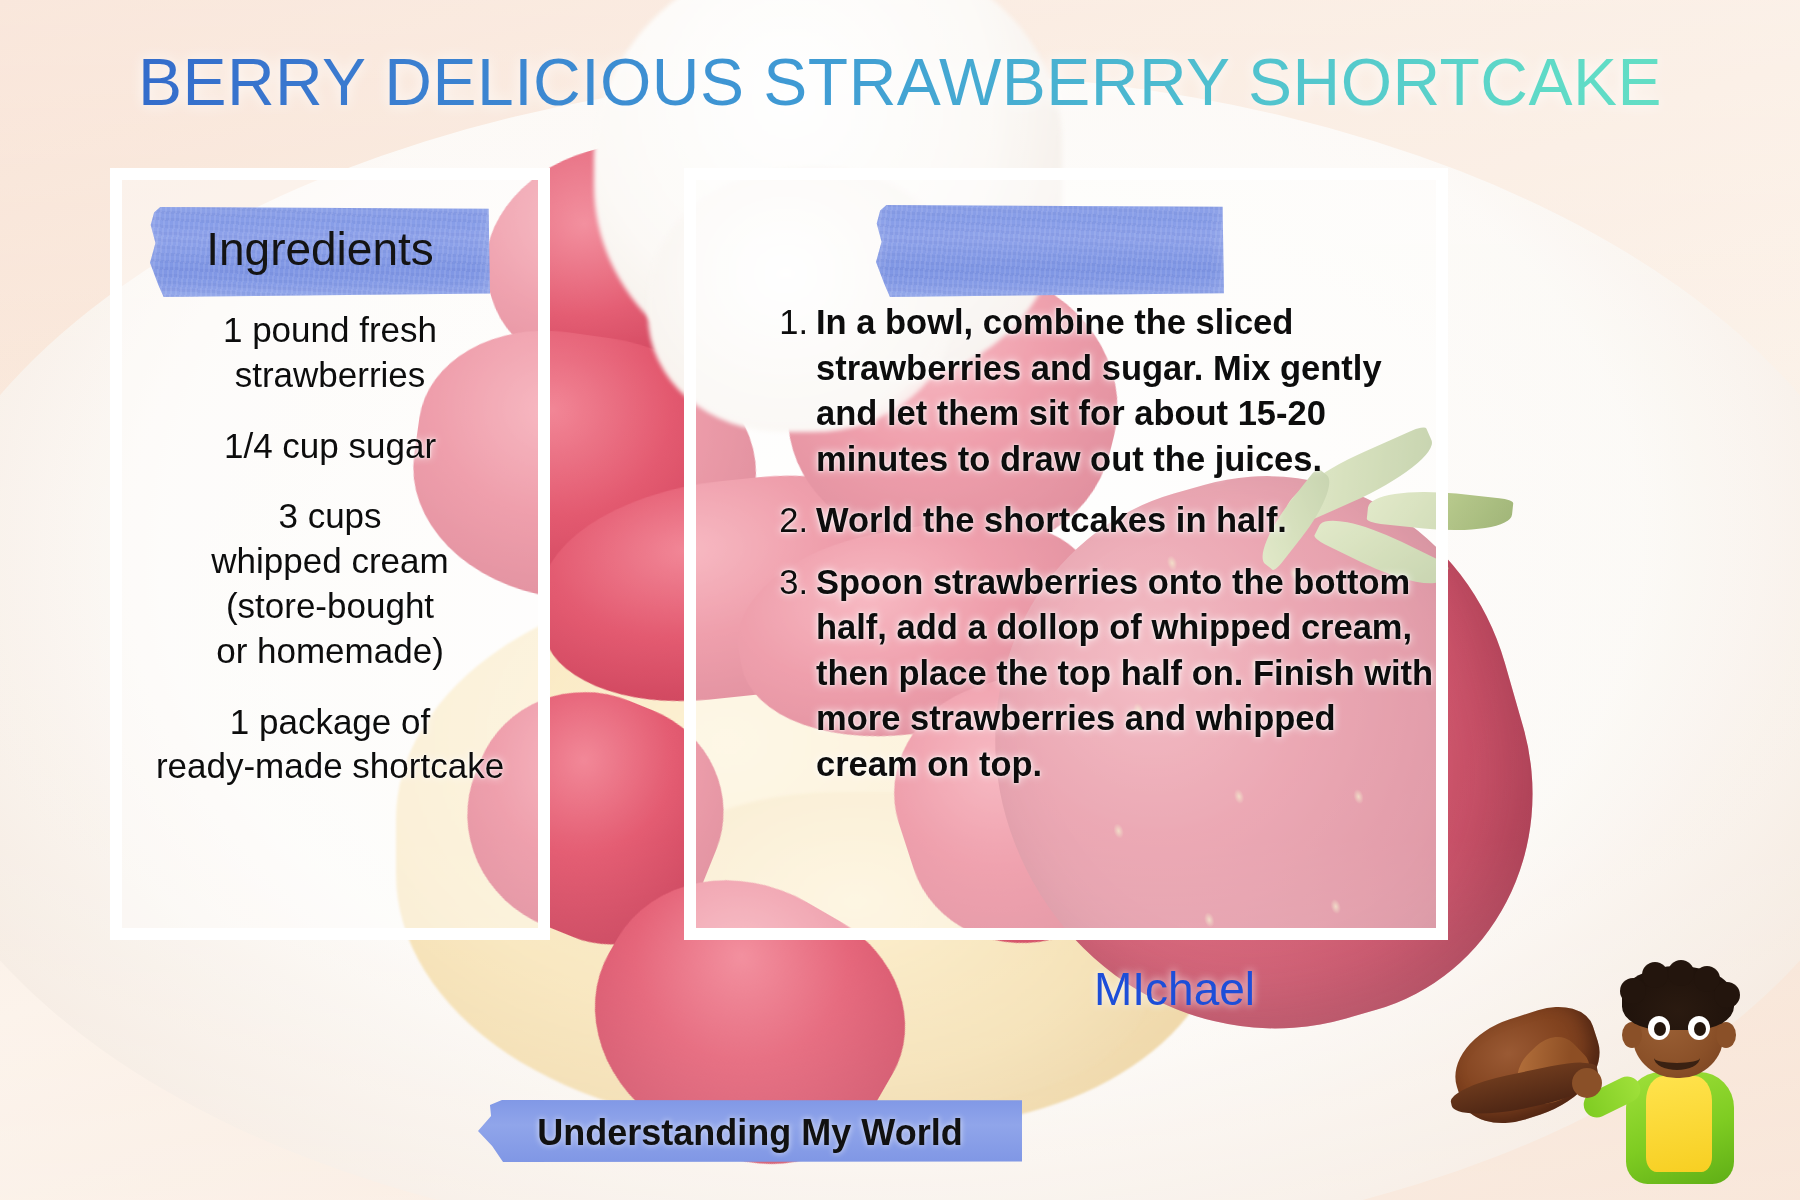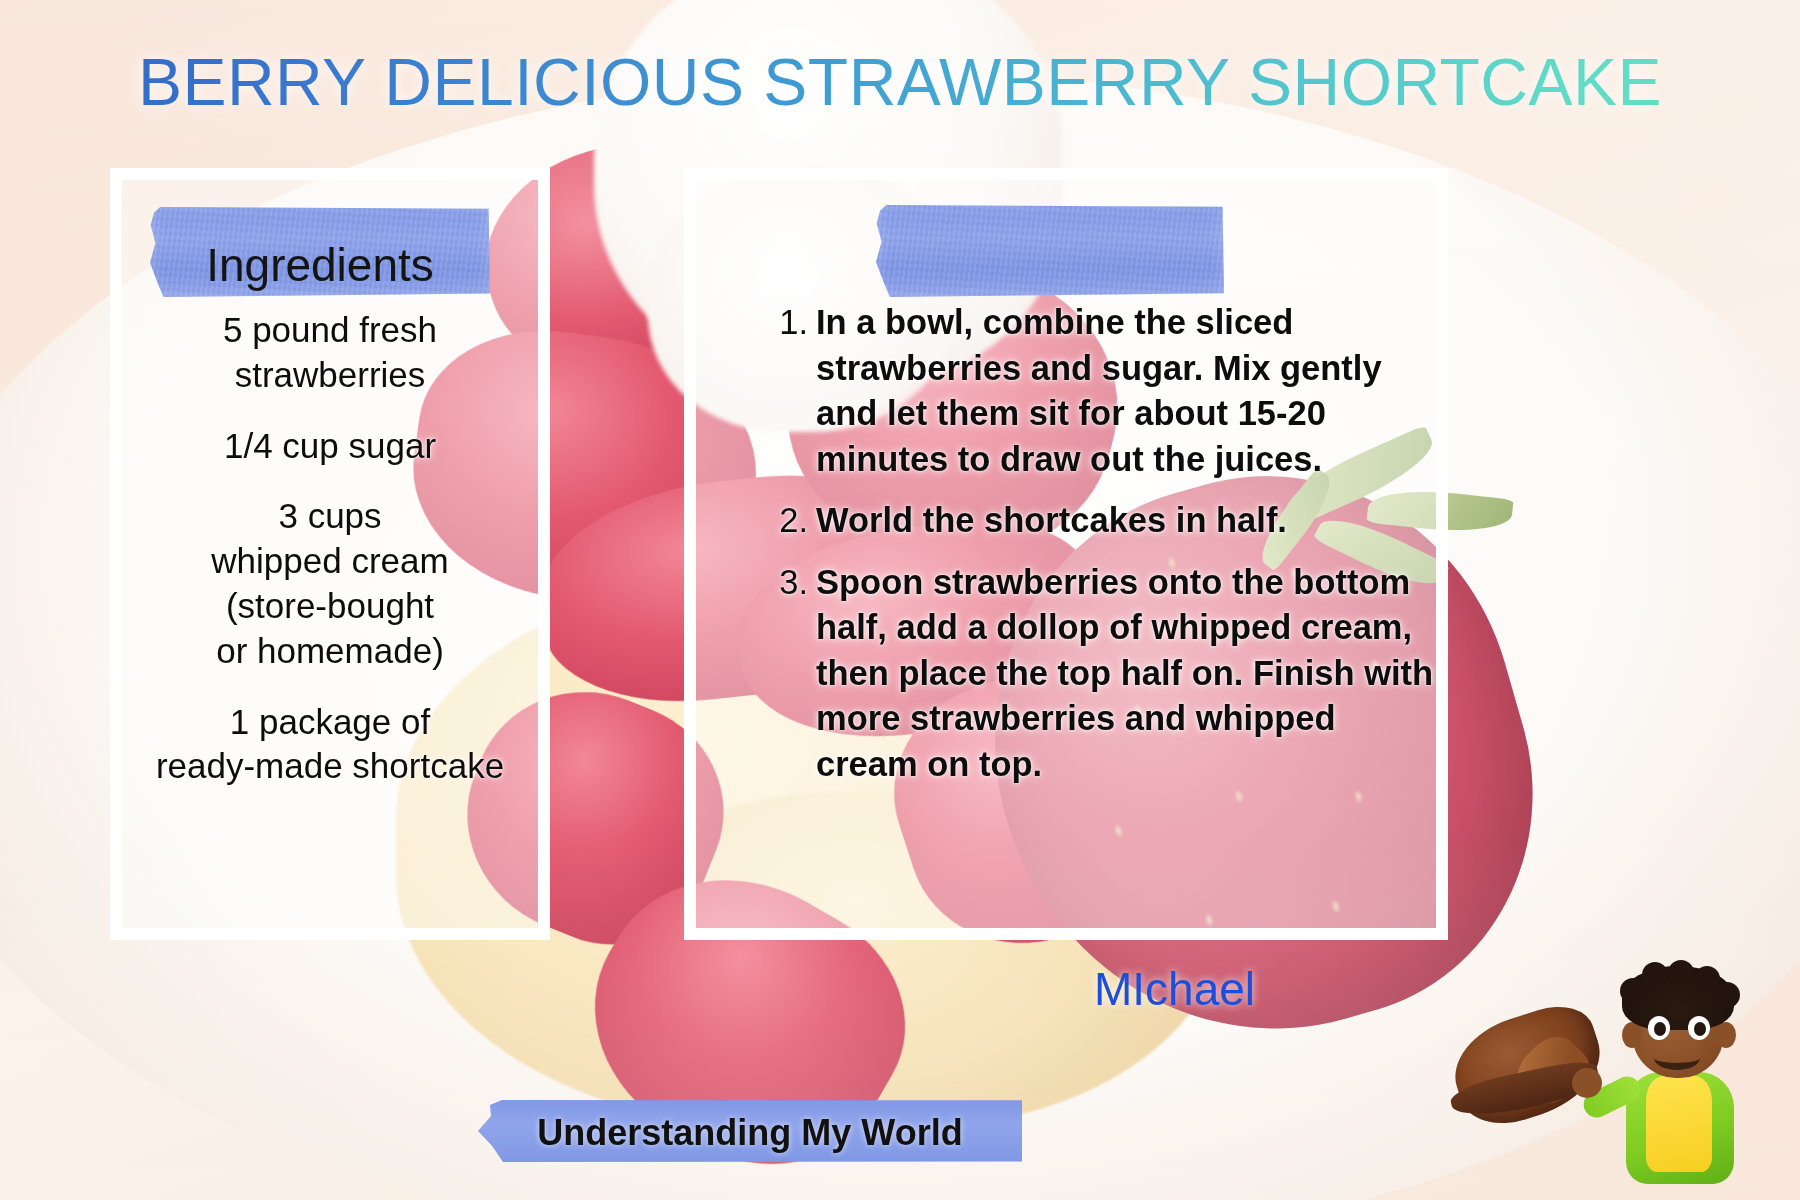--- a/index.html
+++ b/index.html
@@ -158,21 +158,21 @@
   .tape-ing { left: 150px; top: 207px; width: 340px; height: 90px; }
   .tape-dir { left: 876px; top: 205px; width: 348px; height: 92px; }
 
   .tape-label {
     position: absolute;
     font-size: 46px;
     color: #141414;
     white-space: nowrap;
     text-align: center;
   }
-  .tape-label-ing { left: 150px; top: 238px; width: 340px; }
+  .tape-label-ing { left: 150px; top: 222px; width: 340px; }
   .tape-label-dir { left: 876px; top: 220px; width: 348px; }
 
   
   .ing-list {
     position: absolute; left: 128px; top: 308px; width: 404px;
     text-align: center;
     font-size: 35px;
     line-height: 1.28;
     color: #0d0d0d;
     text-shadow: 0 0 8px rgba(255,255,255,.95), 0 0 3px rgba(255,255,255,1);
@@ -317,21 +317,21 @@
 
   <div class="panel panel-ingredients"></div>
   <div class="panel panel-directions"></div>
 
   <div class="tape tape-ing"></div>
   <div class="tape-label tape-label-ing">Ingredients</div>
 
   <div class="tape tape-dir"></div>
 
   <div class="ing-list">
-    <div class="ing-item">5 pound fresh
+    <div class="ing-item">1 pound fresh
 strawberries</div>
     <div class="ing-item">1/4 cup sugar</div>
     <div class="ing-item">3 cups
 whipped cream
 (store-bought
 or homemade)</div>
     <div class="ing-item">1 package of
 ready-made shortcake</div>
   </div>
 

